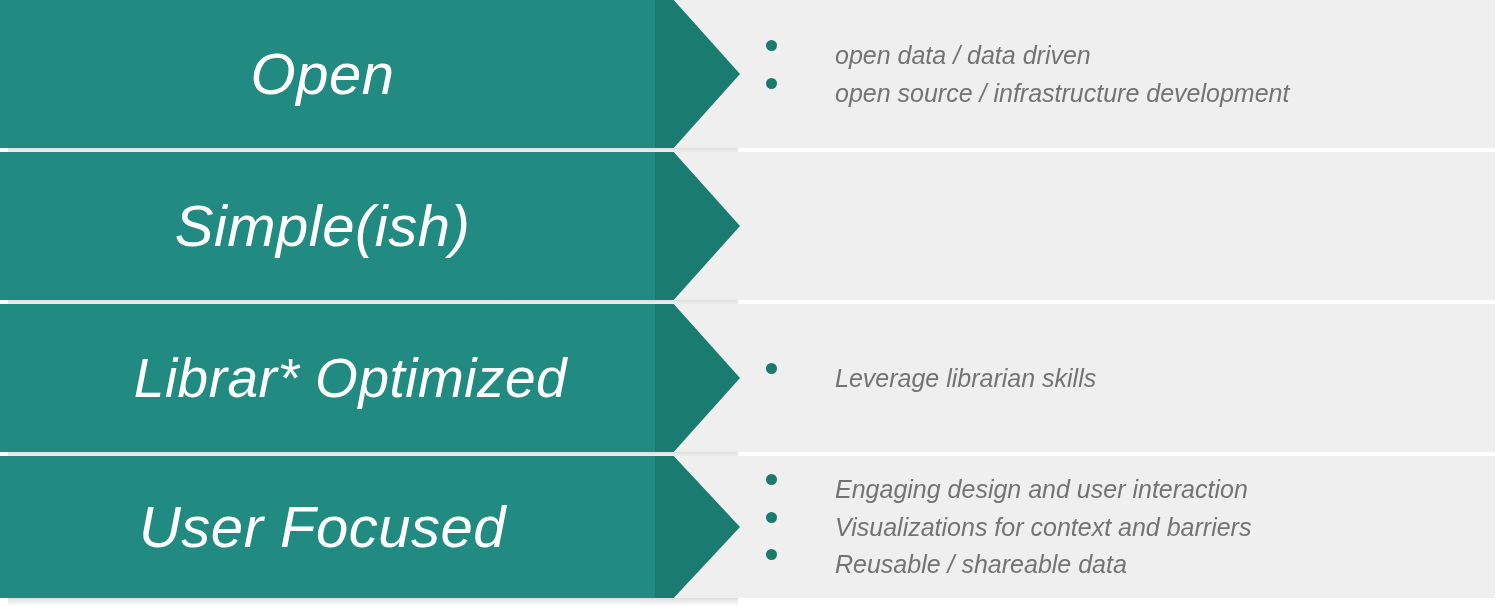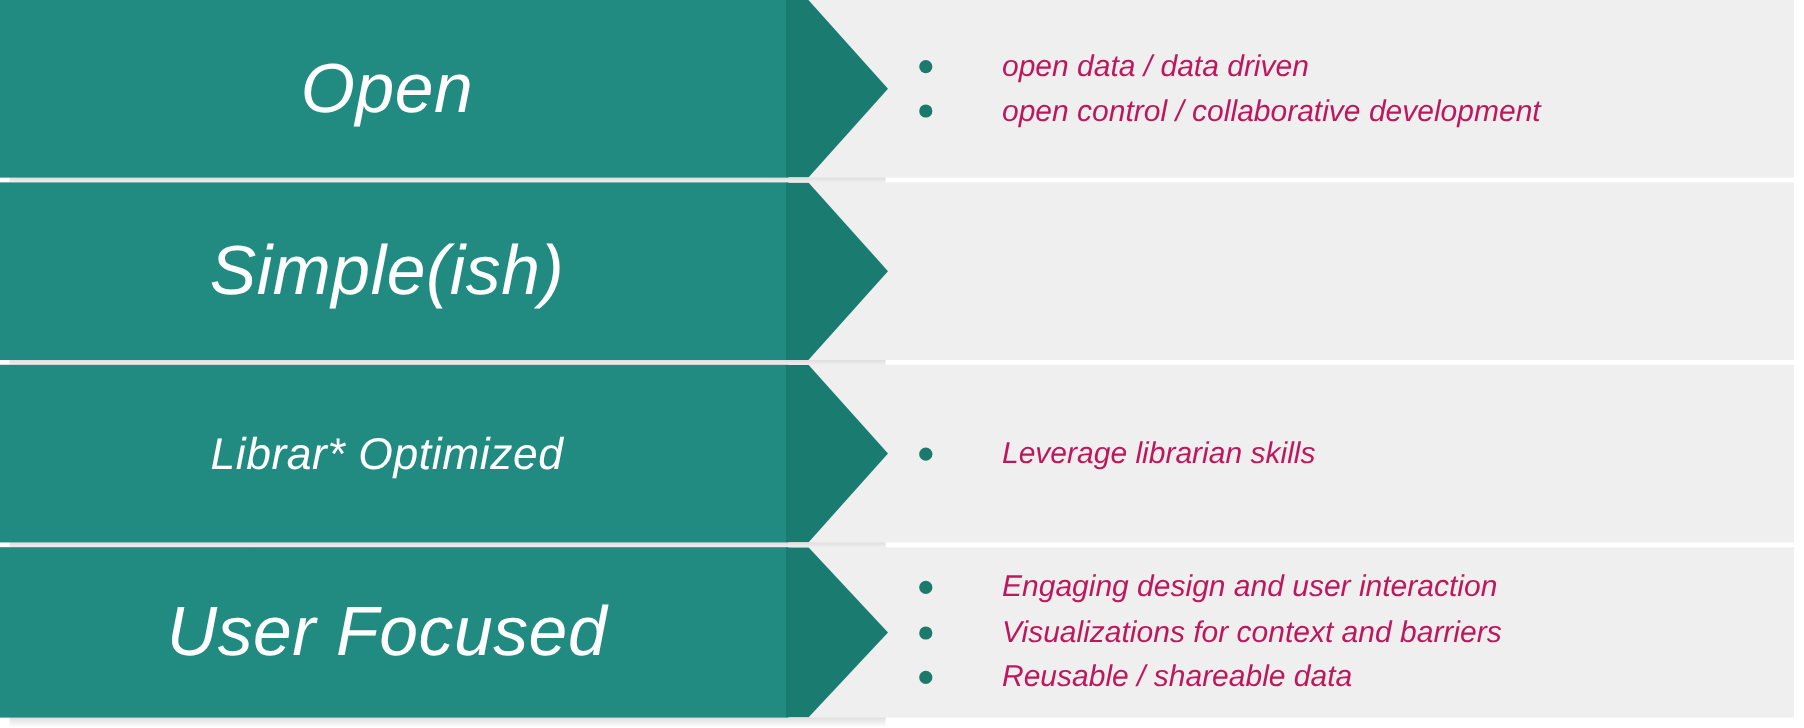--- a/index.html
+++ b/index.html
@@ -63,36 +63,35 @@
     display:flex;
     align-items:center;
     justify-content:center;
     color:#ffffff;
     font-size:58px;
     font-weight:300;
     letter-spacing:0.5px;
     line-height:1;
     white-space:nowrap;
   }
-  .label.wide { font-size:37px; }
+  .label.wide { font-size:55px;margin-left:28px; }
 
   
   .bullets {
     position:absolute;
     left:752px; top:0;
     width:735px; height:100%;
     display:flex;
     flex-direction:column;
     justify-content:center;
     gap:7px;
   }
   .bullet {
     display:flex;
-    align-items:center;
-    color:#be185d;
+    color:#737373;
     font-size:25px;
     line-height:1.22;
     white-space:nowrap;
   }
   .dot {
     flex:0 0 auto;
     width:11px; height:11px;
     border-radius:50%;
     background:#1b7a6b;
     margin-right:58px;
@@ -120,21 +119,21 @@
     <div class="body"></div>
     <div class="head"></div>
     <div class="label">Open</div>
     <div class="bullets">
       <div class="bullet">
         <span class="dot"></span>
         <span class="btext">open data / data driven</span>
       </div>
       <div class="bullet">
         <span class="dot"></span>
-        <span class="btext">open control / collaborative development</span>
+        <span class="btext">open source / infrastructure development</span>
       </div>
     </div>
   </div>
   <div class="shadow" id="sh-0"></div>
 
   <div class="row" id="row-1">
     <div class="panel"></div>
     <div class="body"></div>
     <div class="head"></div>
     <div class="label">Simple(ish)</div>

